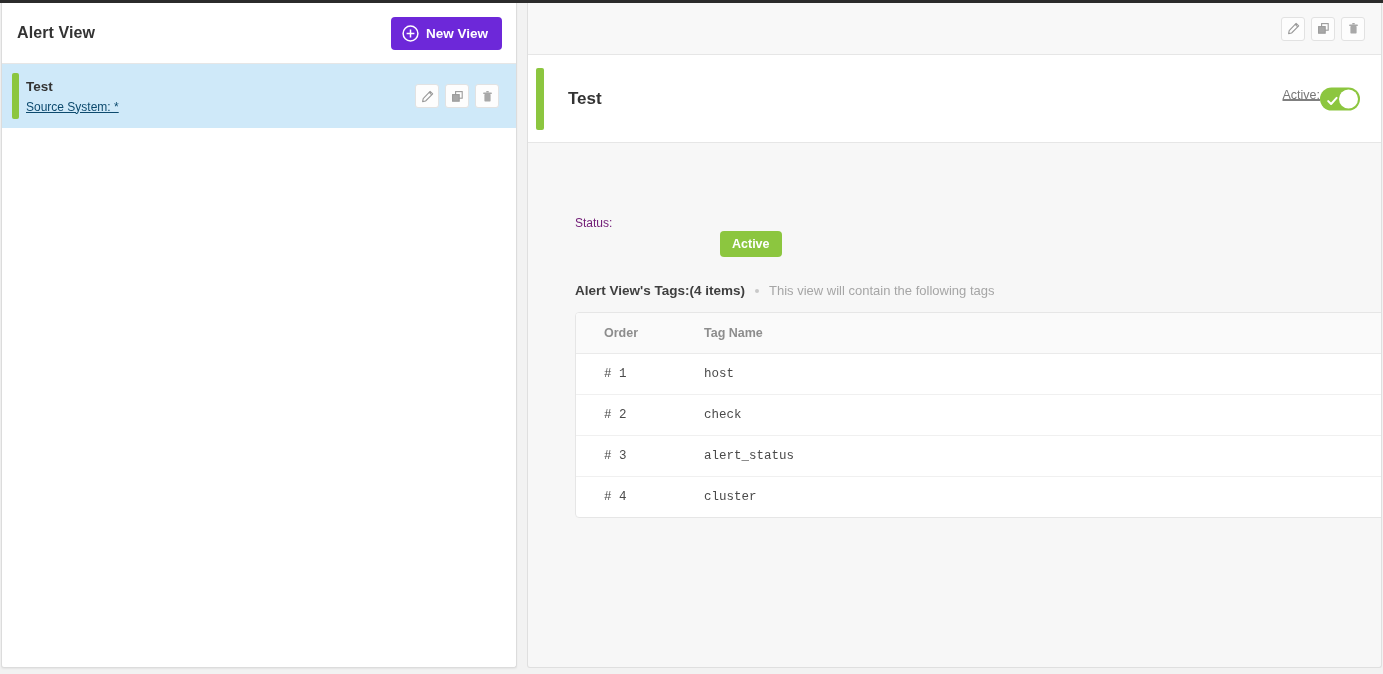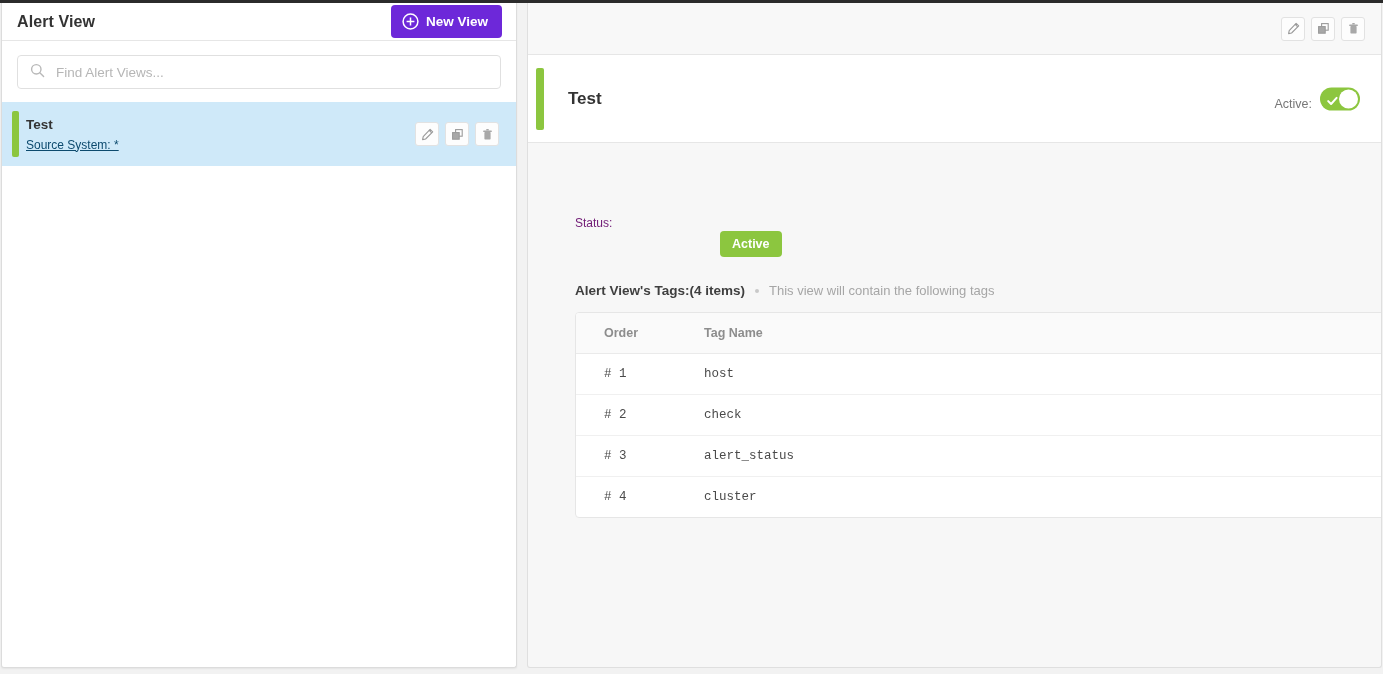--- a/index.html
+++ b/index.html
@@ -18,21 +18,21 @@
     position: absolute; left: 1px; top: 3px;
     width: 516px; height: 665px;
     background: #ffffff;
     border: 1px solid #dcdcdc;
     border-top: none;
     border-radius: 0 0 3px 3px;
     box-shadow: 0 1px 2px rgba(0,0,0,0.06);
     overflow: hidden;
   }
   .left-header {
-    height: 38px;
+    height: 61px;
     border-bottom: 1px solid #e6e6e6;
     display: flex; align-items: center; justify-content: space-between;
     padding: 0 14px 0 15px;
   }
   .left-title { font-size: 16px; font-weight: bold; color: #333; letter-spacing: .1px; }
   .new-view-btn {
     display: flex; align-items: center; gap: 7px;
     background: #6d28d9; color: #fff;
     border: none; border-radius: 4px;
     height: 33px; padding: 0 14px 0 11px;
@@ -111,21 +111,21 @@
     display: flex; align-items: center;
   }
   .title-accent {
     position: absolute; left: 8px; top: 13px;
     width: 8px; height: 62px;
     background: #8cc63f; border-radius: 2px;
   }
   .detail-title { font-size: 17px; font-weight: bold; color: #333; margin-left: 40px; }
   .active-toggle-wrap {
     position: absolute; right: 21px; top: 50%; transform: translateY(-50%);
-    display: flex; align-items: flex-end; gap: 8px;
+    display: flex; align-items: flex-start;  text-decoration: underline;
   }
   .active-label { font-size: 12.5px; color: #777; }
   .toggle {
     width: 40px; height: 23px; border-radius: 12px;
     background: #8cc63f; position: relative; cursor: pointer;
     display: flex; align-items: center;
   }
   .toggle .check { position: absolute; left: 7px; top: 5px; }
   .toggle .knob {
     position: absolute; right: 2px; top: 2px;
@@ -192,31 +192,20 @@
           <svg width="17" height="17" viewBox="0 0 17 17">
             <circle cx="8.5" cy="8.5" r="7.4" fill="none" stroke="#ffffff" stroke-width="1.5"></circle>
             <line x1="8.5" y1="4.6" x2="8.5" y2="12.4" stroke="#ffffff" stroke-width="1.5"></line>
             <line x1="4.6" y1="8.5" x2="12.4" y2="8.5" stroke="#ffffff" stroke-width="1.5"></line>
           </svg>
         </span>
         <span>New View</span>
       </button>
     </div>
 
-    <div class="search-wrap">
-      <div class="search-box">
-        <span>
-          <svg width="15" height="15" viewBox="0 0 15 15">
-            <circle cx="6.3" cy="6.3" r="4.7" fill="none" stroke="#b8b8b8" stroke-width="1.4"></circle>
-            <line x1="9.8" y1="9.8" x2="13.6" y2="13.6" stroke="#b8b8b8" stroke-width="1.4" stroke-linecap="round"></line>
-          </svg>
-        </span>
-        <input class="search-input" type="text" placeholder="Find Alert Views..." style="">
-      </div>
-    </div>
 
     <div class="list-item">
       <div class="accent-bar"></div>
       <div class="list-texts">
         <div class="list-name">Test</div>
         <div class="list-sub">Source System: *</div>
       </div>
       <div class="row-actions">
         <div class="icon-btn">
           <svg width="13" height="13" viewBox="0 0 13 13">

